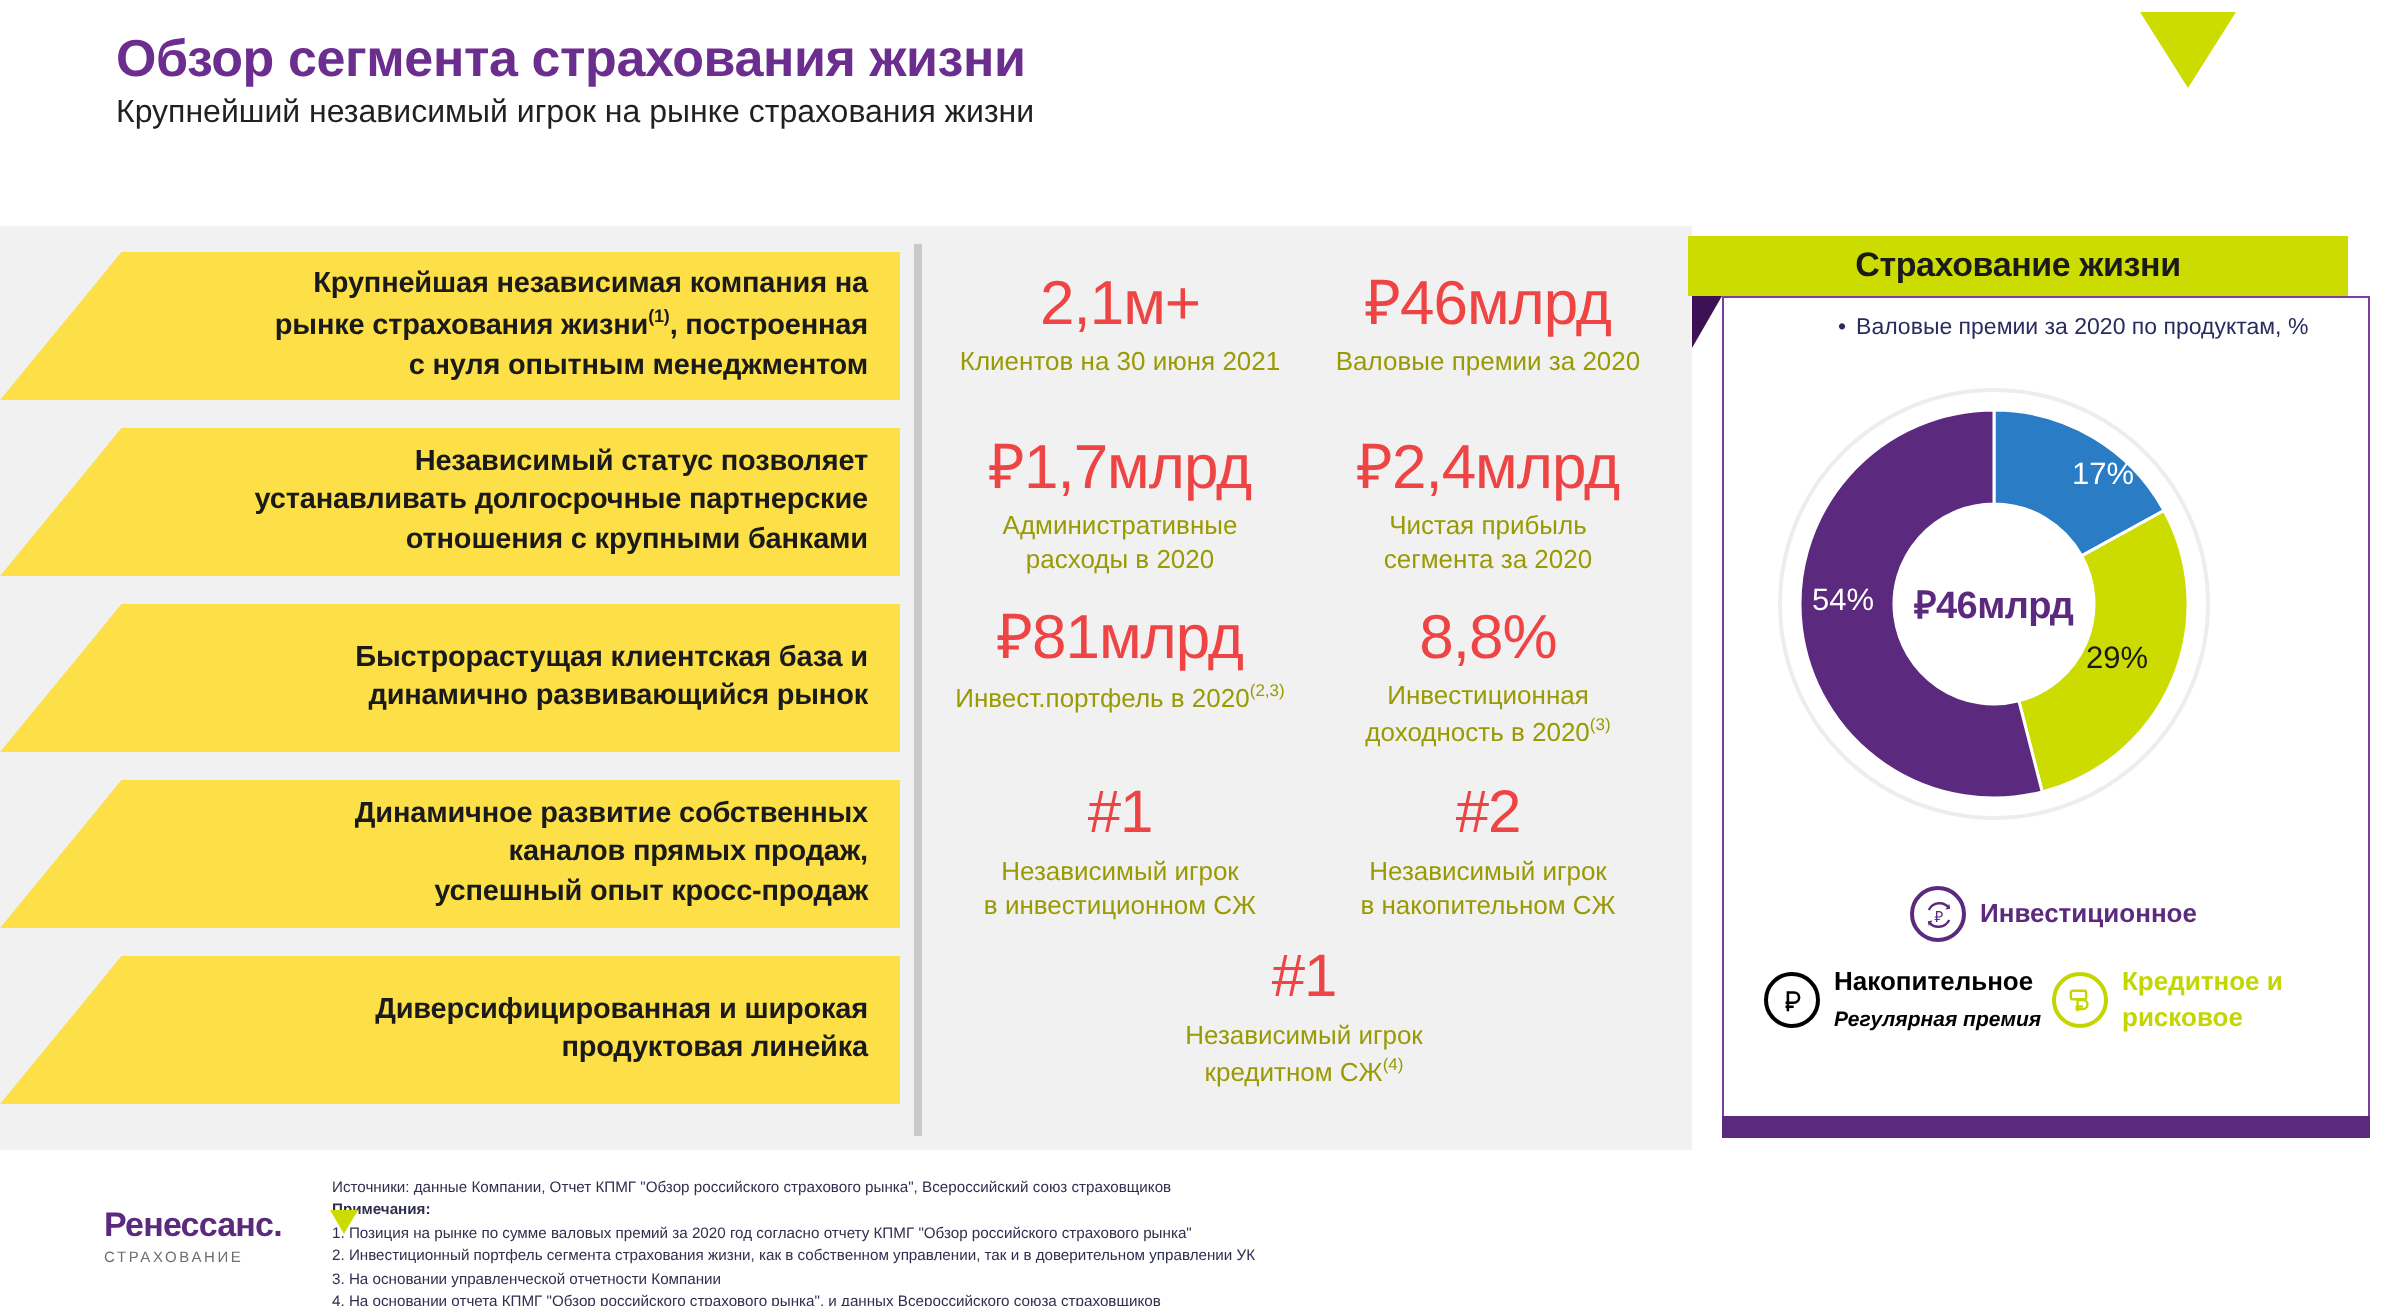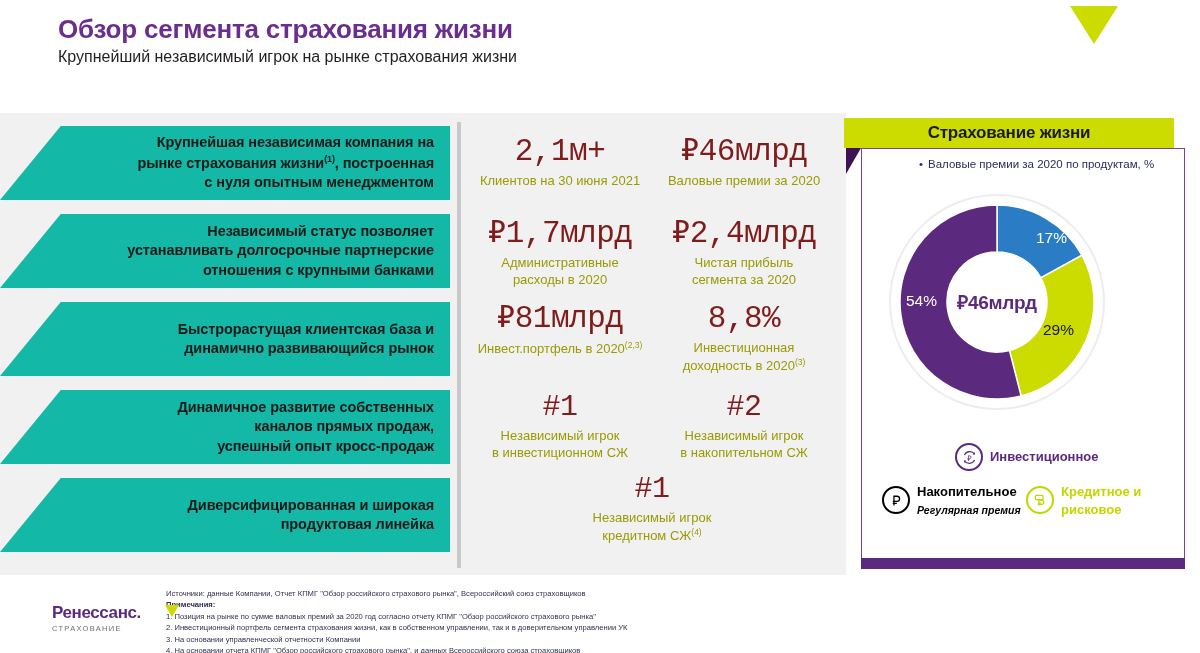--- a/index.html
+++ b/index.html
@@ -35,42 +35,42 @@
     background: #F1F1F1;
   }
   .col-divider {
     position: absolute; left: 457px; top: 122px; width: 4px; height: 446px;
     background: #C9C9C9;
   }
 
   
   .banner {
     position: absolute; left: 0; width: 450px;
-    background: #14b8a6;
+    background: #fde047;
     display: flex; align-items: center; justify-content: flex-end;
     padding-right: 16px;
     clip-path: polygon(13.5% 0, 100% 0, 100% 100%, 0 100%);
   }
   .banner-text {
     text-align: right; font-size: 14.5px; font-weight: bold; color: #1a1a1a;
     line-height: 1.34; letter-spacing: -0.1px;
   }
   .banner sup { font-size: 9px; vertical-align: super; }
 
   .b0 { top: 126px;  height: 74px; }
   .b1 { top: 214px;  height: 74px; }
   .b2 { top: 302px;  height: 74px; }
   .b3 { top: 390px;  height: 74px; }
   .b4 { top: 478px;  height: 74px; }
 
   
   .stat { position: absolute; text-align: center; width: 180px; }
   .stat-val {
-    font-size: 31px; color: #7f1d1d; line-height: 1.0; white-space: nowrap;
-    font-weight: normal; letter-spacing: -0.5px; font-family: Liberation Mono, monospace;
+    font-size: 31px; color: #ef4444; line-height: 1.0; white-space: nowrap;
+    font-weight: normal; letter-spacing: -0.5px;
   }
   .stat-lbl {
     margin-top: 6px; font-size: 13px; color: #9A9A04; line-height: 1.28;
   }
   .stat-lbl sup { font-size: 8.5px; vertical-align: super; }
 
   .s0 { left: 470px; top: 136px; }
   .s1 { left: 654px; top: 136px; }
   .s2 { left: 470px; top: 218px; }
   .s3 { left: 654px; top: 218px; }

